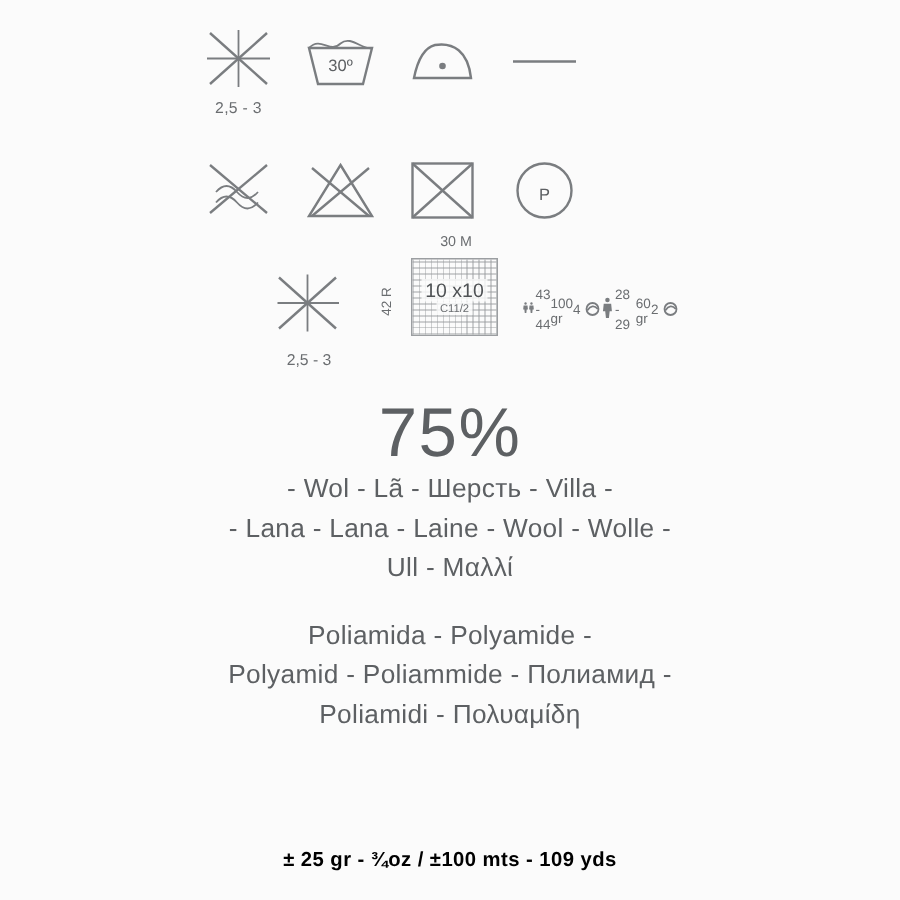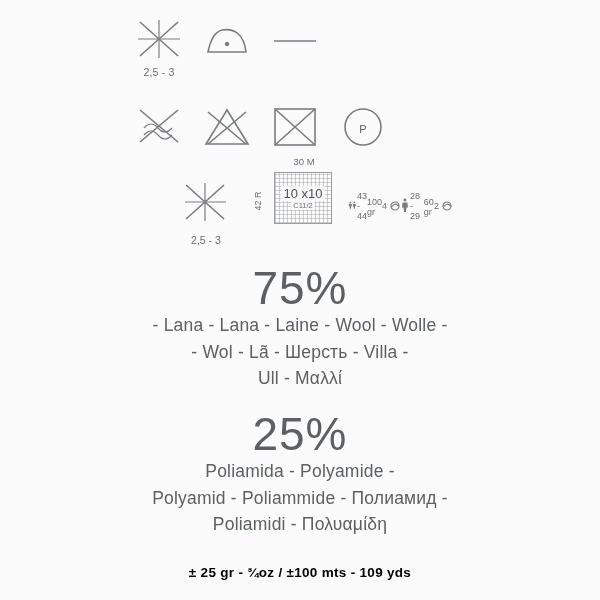--- a/index.html
+++ b/index.html
@@ -210,20 +210,27 @@
       <div class="care-cell">
         <svg width="54" height="50" viewBox="0 0 54 50">
           <line class="st" x1="8" y1="6" x2="46" y2="40"></line>
           <line class="st" x1="46" y1="6" x2="8" y2="40"></line>
           <line class="st-thin" x1="6" y1="23" x2="48" y2="23"></line>
           <line class="st-thin" x1="27" y1="4" x2="27" y2="42"></line>
         </svg>
         <div class="cell-caption">2,5 - 3</div>
       </div>
 
+      <div class="care-cell">
+        <svg width="54" height="46" viewBox="0 0 54 46">
+          <path class="st" d="M6 14 L48 14 L42 38 L12 38 Z"></path>
+          <path class="st-thin" d="M6 14 C14 6, 20 18, 27 11 C34 5, 42 16, 48 14"></path>
+          <text class="tx" x="27" y="29" text-anchor="middle" font-size="12">30º</text>
+        </svg>
+      </div>
 
       <div class="care-cell">
         <svg width="54" height="42" viewBox="0 0 54 42">
           <path class="st" d="M8 32 L46 32 C44 14, 34 8, 22 10 C14 12, 10 22, 8 32 Z"></path>
           <circle class="fl" cx="27" cy="24" r="2.2"></circle>
         </svg>
       </div>
 
       <div class="care-cell">
         <svg width="54" height="42" viewBox="0 0 54 42">
@@ -322,27 +329,26 @@
         <svg width="10" height="10" viewBox="0 0 10 10">
           <circle class="st-thin" cx="5" cy="5" r="4"></circle>
           <path class="st-thin" d="M1.5 6 q3.5 -5 7 -1"></path>
         </svg>
       </div>
     </div>
   </div>
 
   <div class="comp block1">
     <div class="comp-pct">75%</div>
+    <div class="comp-line">- Wol - Lã - Шерсть - Villa -</div>
     <div class="comp-line">- Lana - Lana - Laine - Wool - Wolle -</div>
-    <div class="comp-line">- Wol - Lã - Шерсть - Villa -</div>
     <div class="comp-line">Ull - Μαλλί</div>
   </div>
 
   <div class="comp block2">
-    <div class="comp-pct">25%</div>
     <div class="comp-line">Poliamida - Polyamide -</div>
     <div class="comp-line">Polyamid - Poliammide - Полиамид -</div>
     <div class="comp-line">Poliamidi - Πολυαμίδη</div>
   </div>
 
   <div class="footer">± 25 gr - ¾oz / ±100 mts - 109 yds</div>
 
 </div>
 
 </body></html>

